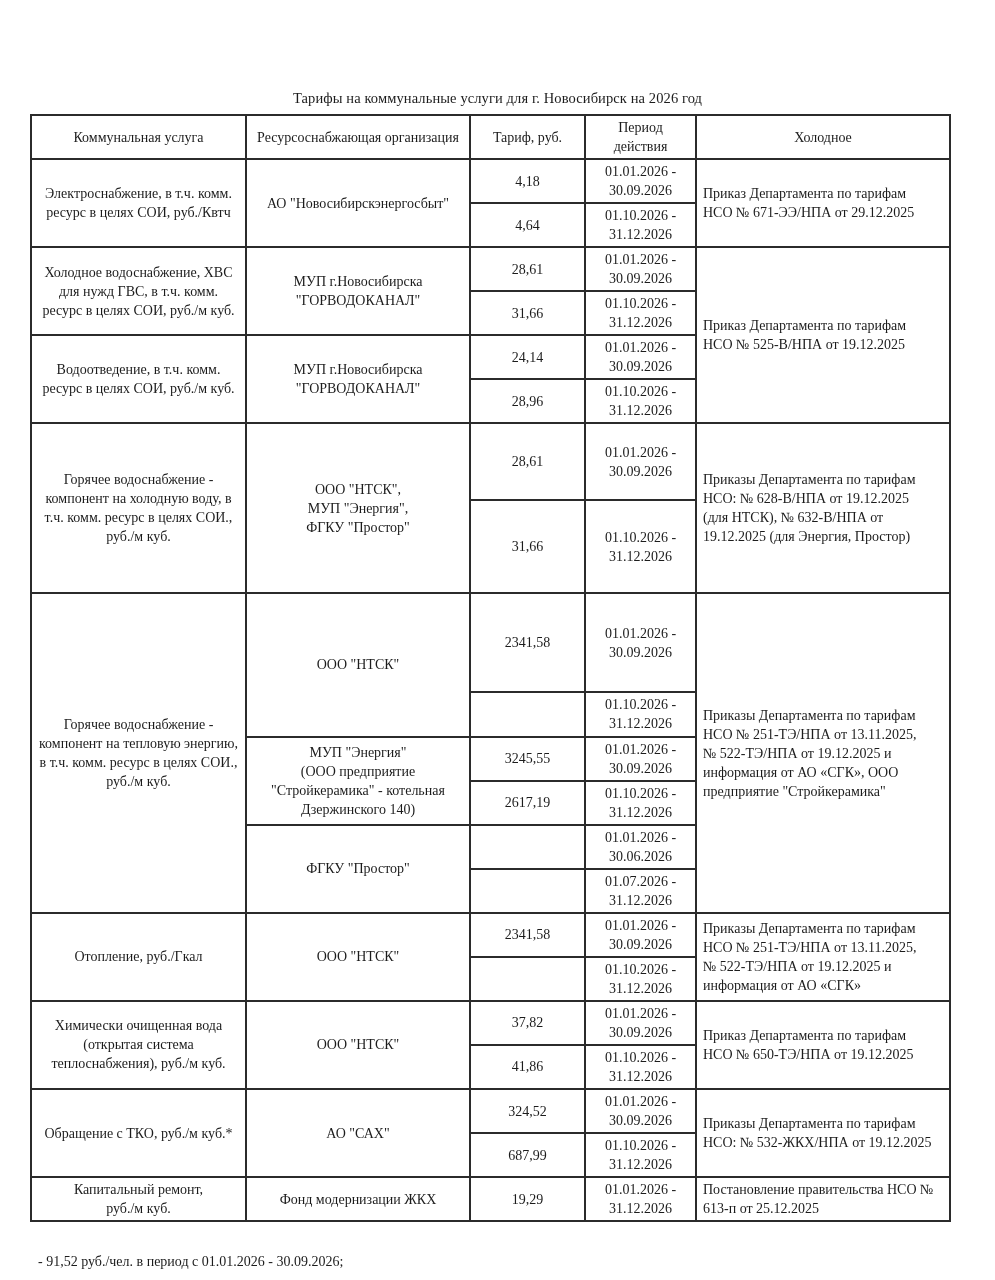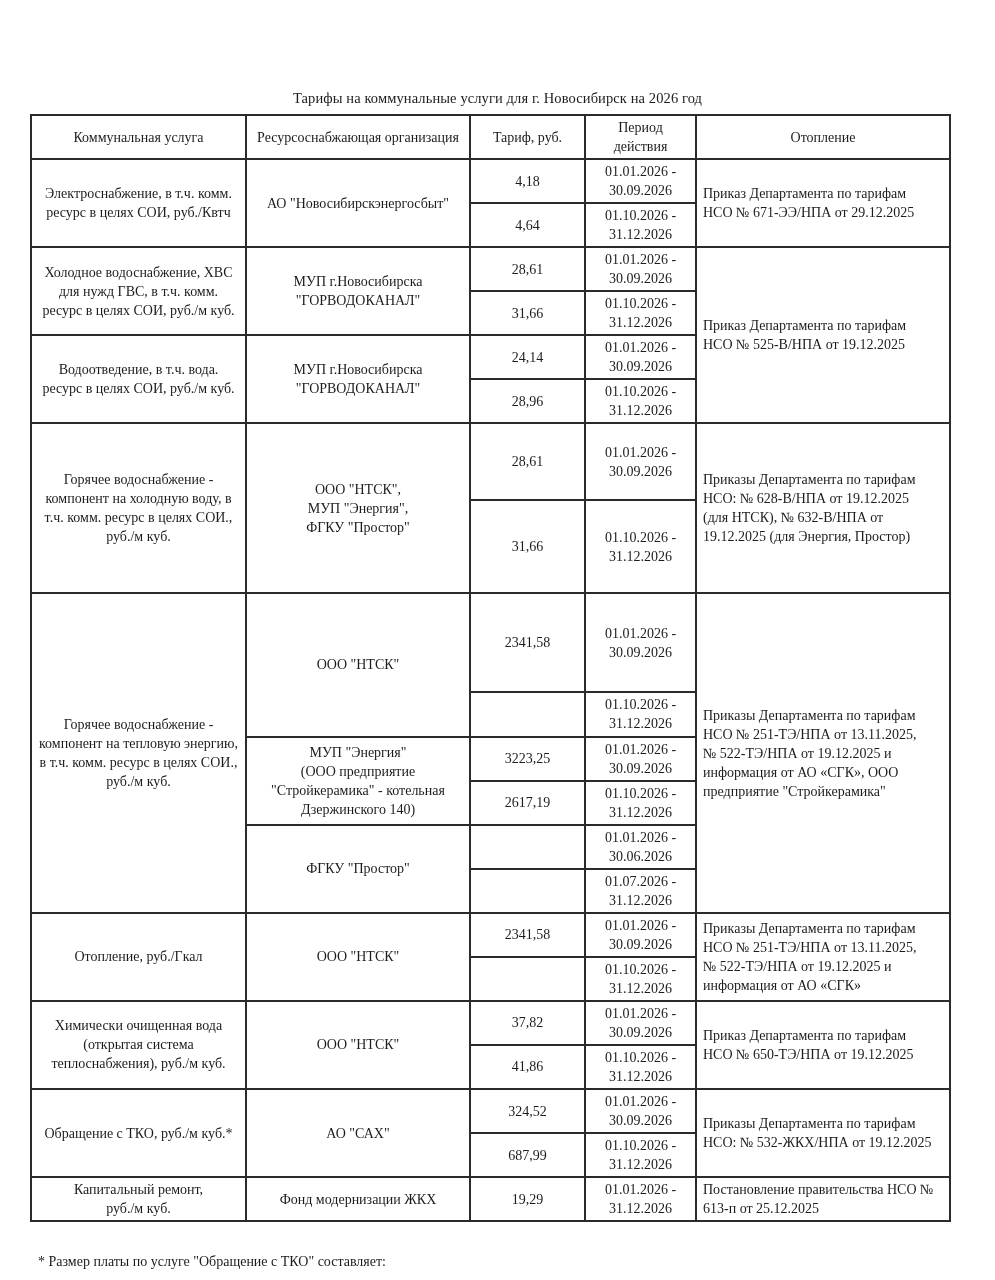--- a/index.html
+++ b/index.html
@@ -69,21 +69,21 @@
       <col style="width:111px">
       <col style="width:254px">
     </colgroup>
     <thead>
       <tr style="height:38px">
         <th>Коммунальная услуга</th>
         <th>Ресурсоснабжающая организация</th>
         <th>Тариф, руб.</th>
         <th>Период
 действия</th>
-        <th>Отопление</th>
+        <th>Холодное</th>
       </tr>
     </thead>
     <tbody>
 
       <tr style="height:39px">
         <td rowspan="2">Электроснабжение, в т.ч. комм.
 ресурс в целях СОИ, руб./Квтч</td>
         <td rowspan="2">АО "Новосибирскэнергосбыт"</td>
         <td>4,18</td>
         <td>01.01.2026 -
@@ -109,21 +109,21 @@
         <td rowspan="4" class="basis">Приказ Департамента по тарифам
 НСО № 525-В/НПА от 19.12.2025</td>
       </tr>
       <tr style="height:40px">
         <td>31,66</td>
         <td>01.10.2026 -
 31.12.2026</td>
       </tr>
 
       <tr style="height:40px">
-        <td rowspan="2">Водоотведение, в т.ч. вода.
+        <td rowspan="2">Водоотведение, в т.ч. комм.
 ресурс в целях СОИ, руб./м куб.</td>
         <td rowspan="2">МУП г.Новосибирска
 "ГОРВОДОКАНАЛ"</td>
         <td>24,14</td>
         <td>01.01.2026 -
 30.09.2026</td>
       </tr>
       <tr style="height:39px">
         <td>28,96</td>
         <td>01.10.2026 -
@@ -170,21 +170,21 @@
       <tr style="height:36px">
         <td></td>
         <td>01.10.2026 -
 31.12.2026</td>
       </tr>
       <tr style="height:38px">
         <td rowspan="2">МУП "Энергия"
 (ООО предприятие
 "Стройкерамика" - котельная
 Дзержинского 140)</td>
-        <td>3223,25</td>
+        <td>3245,55</td>
         <td>01.01.2026 -
 30.09.2026</td>
       </tr>
       <tr style="height:38px">
         <td>2617,19</td>
         <td>01.10.2026 -
 31.12.2026</td>
       </tr>
       <tr style="height:41px">
         <td rowspan="2">ФГКУ "Простор"</td>
@@ -254,18 +254,17 @@
         <td>19,29</td>
         <td>01.01.2026 -
 31.12.2026</td>
         <td class="basis">Постановление правительства НСО №
 613-п от 25.12.2025</td>
       </tr>
     </tbody>
   </table>
 
   <div class="footnotes">
-    <div>* Размер платы по услуге "Обращение с ТКО" составляет:</div>
     <div>- 91,52 руб./чел. в период с 01.01.2026 - 30.09.2026;</div>
 
   </div>
 
 </div>
 
 </body></html>

